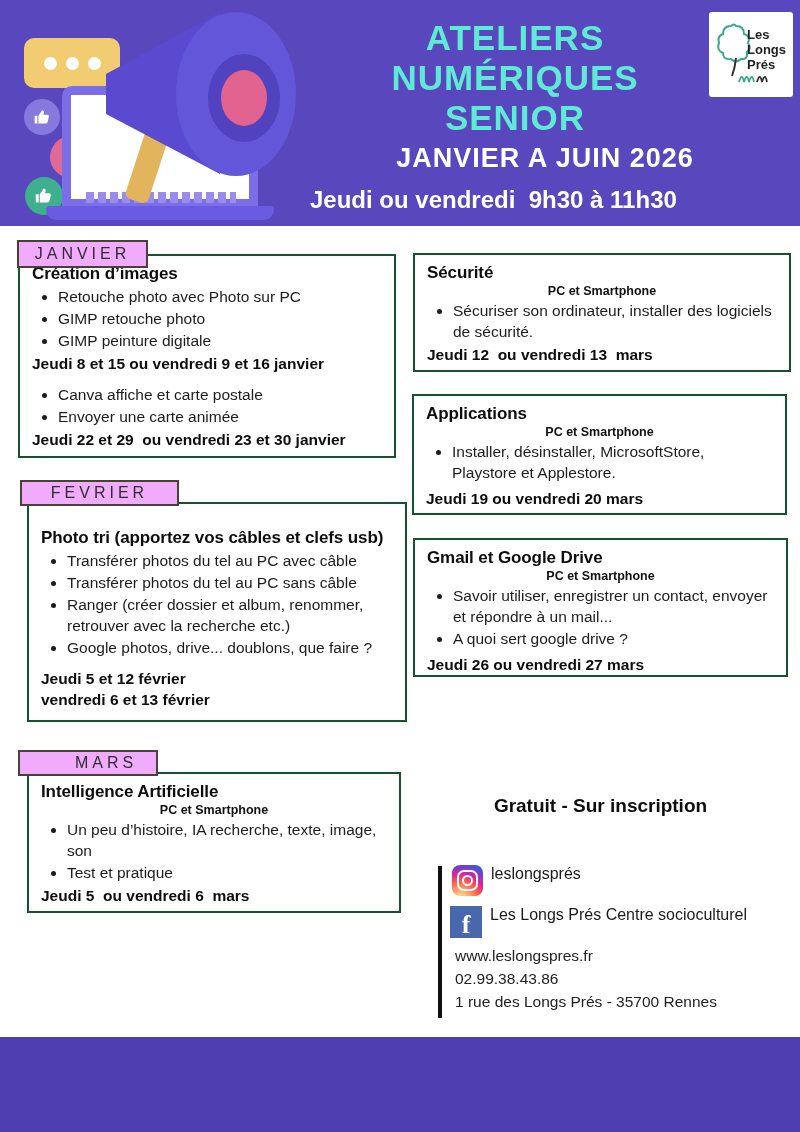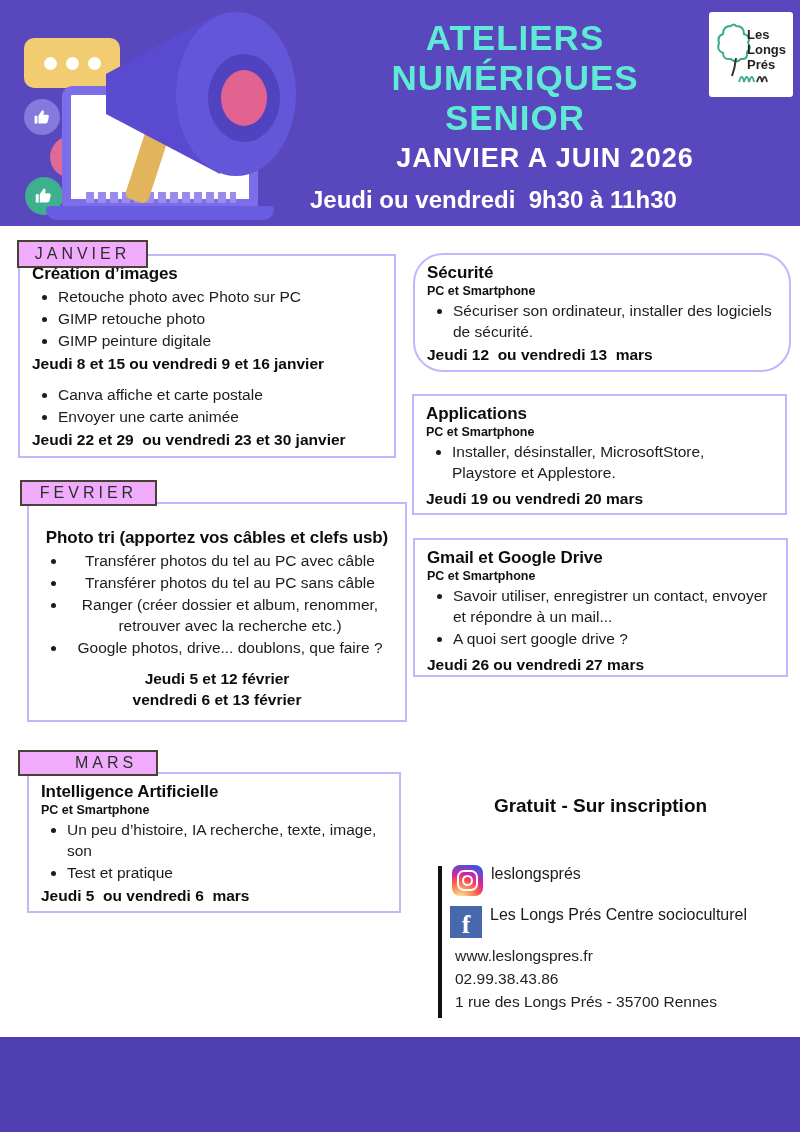--- a/index.html
+++ b/index.html
@@ -36,34 +36,34 @@
     background:#fff; border:9px solid #7c6ee8; border-radius:10px 10px 0 0; }
   .laptop-keys { position:absolute; left:86px; top:192px; width:150px; height:11px;
     background:repeating-linear-gradient(90deg,#9a8cec 0 8px, transparent 8px 12px); }
   .laptop-base { position:absolute; left:46px; top:206px; width:228px; height:14px;
     background:#6a5ce0; border-radius:4px 4px 12px 12px; }
   .megaphone { position:absolute; left:98px; top:6px; width:215px; height:205px; }
   
   .tab { position:absolute; background:#f0abfc; border:2px solid#494036;
     display:flex; align-items:center; justify-content:center;
     font-weight:400; font-size:16px; letter-spacing:4px; color:#2d2d2d; z-index:2; }
-  .card { position:absolute; background:#fff; border:2px solid #c4b5fd; padding:8px 12px; z-index:1; }
+  .card { position:absolute; background:#fff; border:2px solid #14532d; padding:8px 12px; z-index:1; }
   .card h3 { font-size:17px; font-weight:700; color:#0d0d0d; white-space:nowrap; letter-spacing:-0.1px; }
-  .card .sub { font-size:12.5px; font-weight:700; color:#111; margin-top:1px; }
+  .card .sub { font-size:12.5px; font-weight:700; color:#111; margin-top:1px;text-align:center; }
   .card ul { list-style:disc; padding-left:26px; margin:2px 0; }
   .card li { font-size:15.5px; line-height:21px; color:#1c1c1c; margin:1px 0; }
   .card .date { font-size:15.5px; font-weight:700; color:#0d0d0d; white-space:pre; line-height:21px; }
   .gap { height:8px; }
   #janvier-tab { left:17px; top:240px; width:131px; height:28px; }
   #janvier-card { left:18px; top:254px; width:378px; height:204px; }
-  #fevrier-tab { left:20px; top:480px; width:137px; height:26px; }
-  #fevrier-card { left:27px; top:502px; width:380px; height:220px; padding-top:24px;text-align:center; }
+  #fevrier-tab { left:20px; top:480px; width:159px; height:26px; }
+  #fevrier-card { left:27px; top:502px; width:380px; height:220px; padding-top:24px; }
   #mars-tab { left:18px; top:750px; width:140px; height:26px;padding-left:36px; }
   #mars-card { left:27px; top:772px; width:374px; height:141px; }
-  #securite-card { left:413px; top:253px; width:378px; height:119px;border-radius:30px; }
+  #securite-card { left:413px; top:253px; width:378px; height:119px; }
   #applications-card { left:412px; top:394px; width:375px; height:121px; }
   #gmail-card { left:413px; top:538px; width:375px; height:139px; }
   #applications-card .date, #gmail-card .date { margin-top:5px; }
   
   .inscription { position:absolute; left:413px; top:795px; width:375px; text-align:center;
     font-size:19px; font-weight:700; color:#0d0d0d; }
   .contact-line { position:absolute; left:438px; top:866px; width:4px; height:152px; background:#111; }
   .social-row { position:absolute; display:flex; align-items:flex-start; gap:8px; }
   #instagram-row { left:452px; top:865px; }
   #facebook-row { left:450px; top:906px; }

